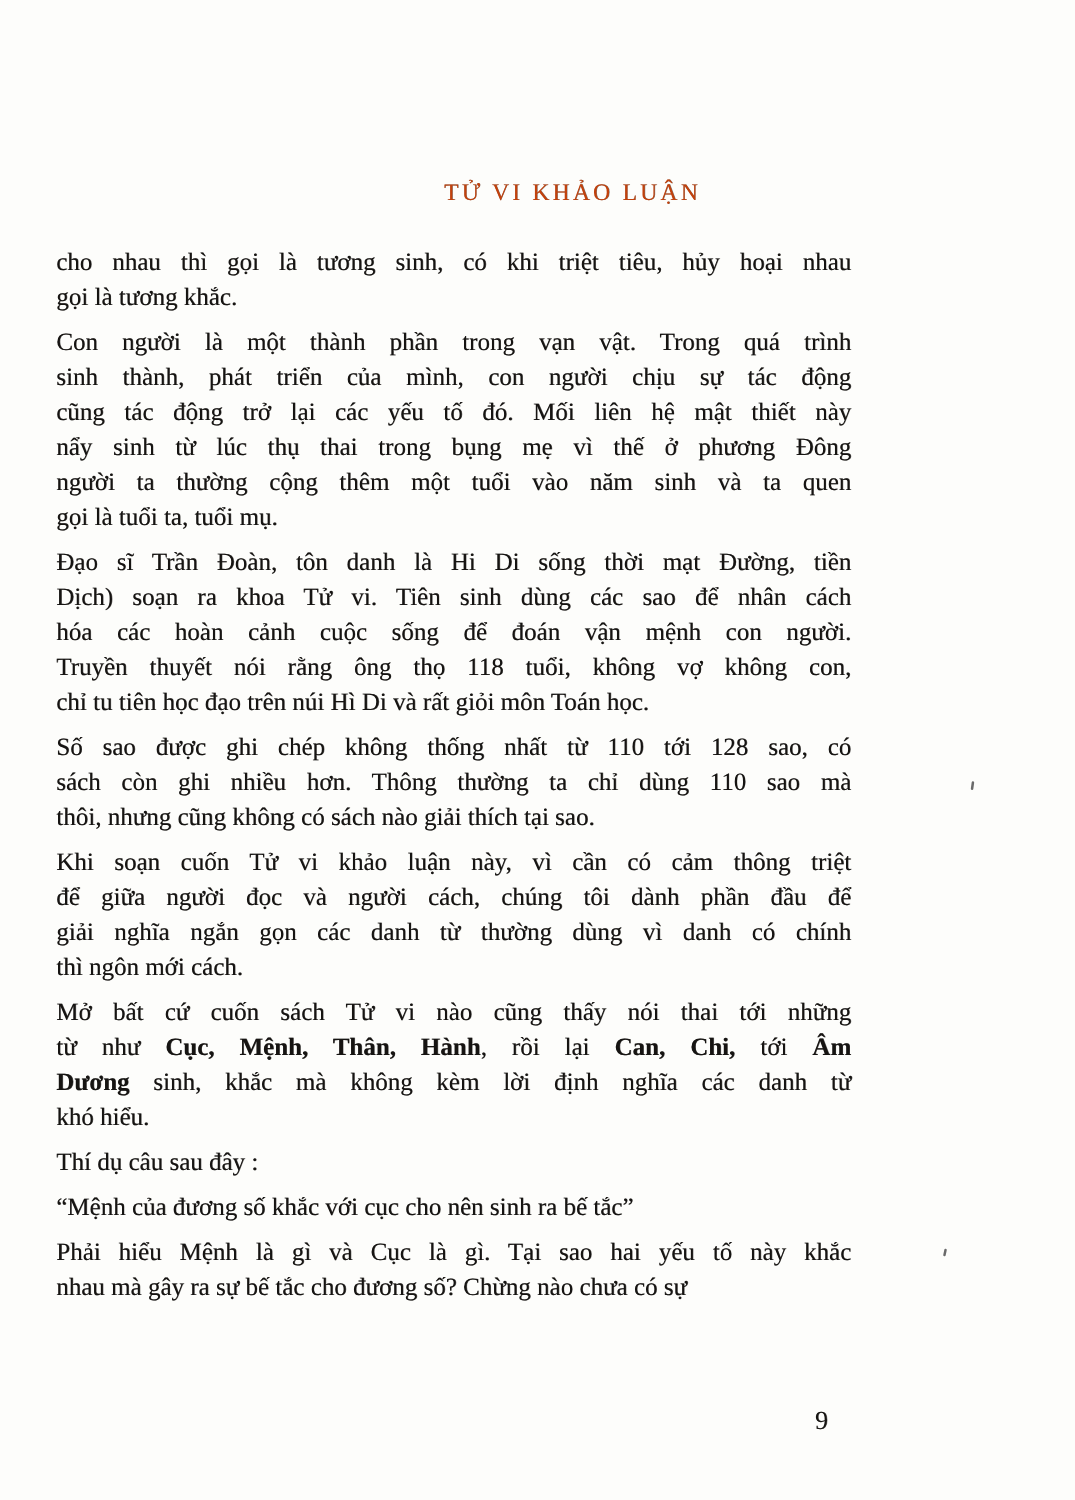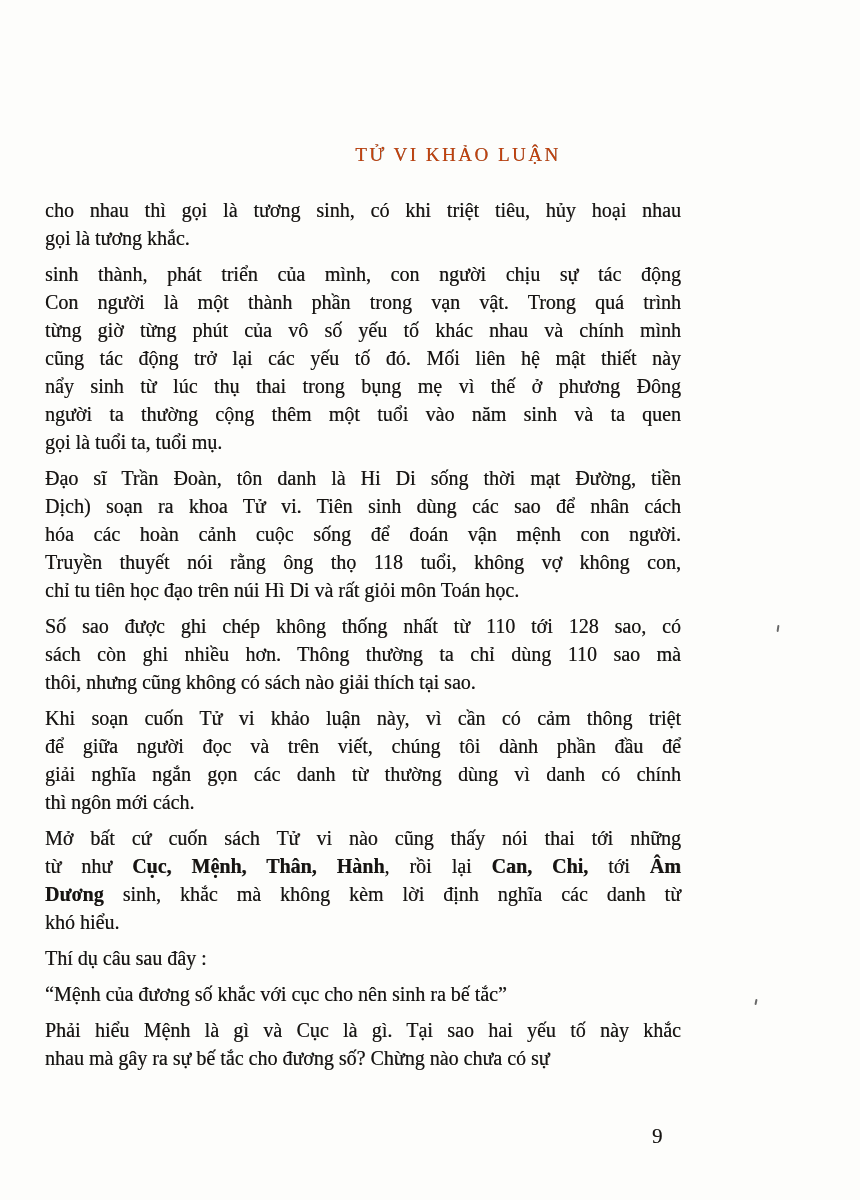--- a/index.html
+++ b/index.html
@@ -68,43 +68,42 @@
 <div class="page">
 
   <div class="title">TỬ VI KHẢO LUẬN</div>
 
   <div class="body-block">
       <div class="paragraph">
         <div class="line">cho nhau thì gọi là tương sinh, có khi triệt tiêu, hủy hoại nhau</div>
         <div class="line last">gọi là tương khắc.</div>
       </div>
       <div class="paragraph">
+        <div class="line">Con người là một thành phần trong vạn vật. Trong quá trình</div>
         <div class="line">sinh thành, phát triển của mình, con người chịu sự tác động</div>
-        <div class="line">Con người là một thành phần trong vạn vật. Trong quá trình</div>
-        <div class="line">từng giờ từng phút của vô số yếu tố khác nhau và chính mình</div>
         <div class="line">cũng tác động trở lại các yếu tố đó. Mối liên hệ mật thiết này</div>
         <div class="line">nẩy sinh từ lúc thụ thai trong bụng mẹ vì thế ở phương Đông</div>
         <div class="line">người ta thường cộng thêm một tuổi vào năm sinh và ta quen</div>
         <div class="line last">gọi là tuổi ta, tuổi mụ.</div>
       </div>
       <div class="paragraph">
         <div class="line">Đạo sĩ Trần Đoàn, tôn danh là Hi Di sống thời mạt Đường, tiền</div>
         <div class="line">Dịch) soạn ra khoa Tử vi. Tiên sinh dùng các sao để nhân cách</div>
         <div class="line">hóa các hoàn cảnh cuộc sống để đoán vận mệnh con người.</div>
         <div class="line">Truyền thuyết nói rằng ông thọ 118 tuổi, không vợ không con,</div>
         <div class="line last">chỉ tu tiên học đạo trên núi Hì Di và rất giỏi môn Toán học.</div>
       </div>
       <div class="paragraph">
         <div class="line">Số sao được ghi chép không thống nhất từ 110 tới 128 sao, có</div>
         <div class="line">sách còn ghi nhiều hơn. Thông thường ta chỉ dùng 110 sao mà</div>
         <div class="line last">thôi, nhưng cũng không có sách nào giải thích tại sao.</div>
       </div>
       <div class="paragraph">
         <div class="line">Khi soạn cuốn Tử vi khảo luận này, vì cần có cảm thông triệt</div>
-        <div class="line">để giữa người đọc và trên viết, chúng tôi dành phần đầu để</div>
+        <div class="line">để giữa người đọc và người cách, chúng tôi dành phần đầu để</div>
         <div class="line">giải nghĩa ngắn gọn các danh từ thường dùng vì danh có chính</div>
         <div class="line last">thì ngôn mới cách.</div>
       </div>
       <div class="paragraph">
         <div class="line">Mở bất cứ cuốn sách Tử vi nào cũng thấy nói thai tới những</div>
         <div class="line"><span>từ như </span><span class="bold">Cục, Mệnh, Thân, Hành</span><span>, rồi lại </span><span class="bold">Can, Chi,</span><span> tới </span><span class="bold">Âm</span></div>
         <div class="line"><span class="bold">Dương</span><span> sinh, khắc mà không kèm lời định nghĩa các danh từ</span></div>
         <div class="line last">khó hiểu.</div>
       </div>
       <div class="paragraph">

